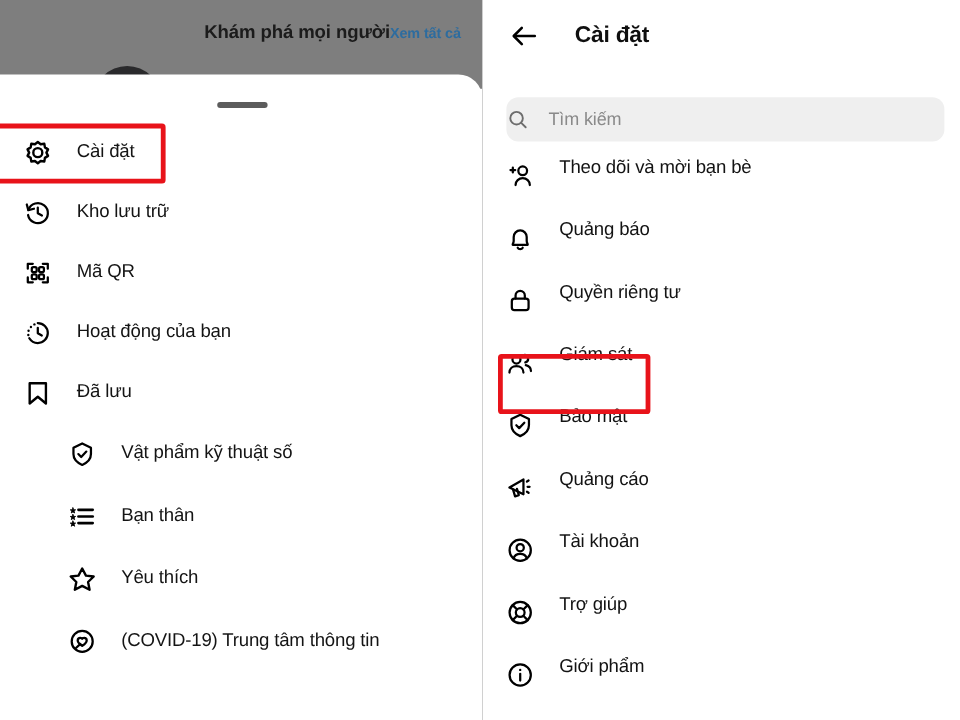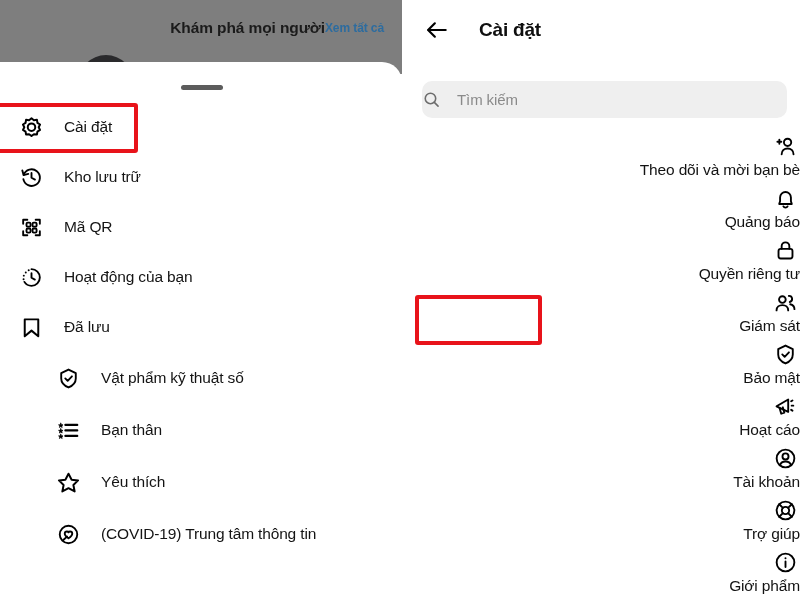--- a/index.html
+++ b/index.html
@@ -104,22 +104,22 @@
     width: 365px; height: 37px;
     background: #efefef; border-radius: 10px;
     display: flex; align-items: center; 
   }
   .search-ph {
     margin-left: 16px; font-size: 15px; color: #8a8a8a;
     letter-spacing: -0.1px;
   }
   .right-list { position: absolute; left: 0; top: 131px; width: 398px; }
   .r-item {
-    display: flex; align-items: flex-end;
-    height: 52px; padding-left: 16px; flex-direction: column;
+    display: flex; align-items: flex-start;
+    height: 52px; padding-left: 16px;
   }
   .r-item .ico {
     width: 30px; height: 30px; flex: 0 0 30px;
     display: flex; align-items: center; justify-content: center;
   }
   .r-item .lbl {
     margin-left: 18px; font-size: 15.5px;
     color: #131313; letter-spacing: -0.15px; white-space: nowrap;
   }
 
@@ -347,21 +347,21 @@
       <div class="r-item">
         <span class="ico">
           <svg width="25" height="25" viewBox="0 0 24 24" fill="none" stroke="#000" stroke-width="1.8" stroke-linecap="round" stroke-linejoin="round">
             <path d="M3.4 11.8 L14.6 5.3 v11.9 L3.4 11.8 Z"></path>
             <path d="M6.3 13.5 l1.6 5.4 l3.0 -1.0 l-1.5 -5.1"></path>
             <line x1="17.4" y1="7.0" x2="18.7" y2="6.2"></line>
             <line x1="17.9" y1="11.2" x2="19.5" y2="11.2"></line>
             <line x1="17.4" y1="15.2" x2="18.7" y2="16.0"></line>
           </svg>
         </span>
-        <span class="lbl">Hoạt cáo</span>
+        <span class="lbl">Quảng cáo</span>
       </div>
 
       <div class="r-item">
         <span class="ico">
           <svg width="25" height="25" viewBox="0 0 24 24" fill="none" stroke="#000" stroke-width="1.8" stroke-linecap="round" stroke-linejoin="round">
             <circle cx="12" cy="12" r="8.5"></circle>
             <circle cx="12" cy="10.0" r="2.9"></circle>
             <path d="M6.6 18.6 c0.8 -2.4 2.9 -3.7 5.4 -3.7 c2.5 0 4.6 1.3 5.4 3.7"></path>
           </svg>
         </span>

